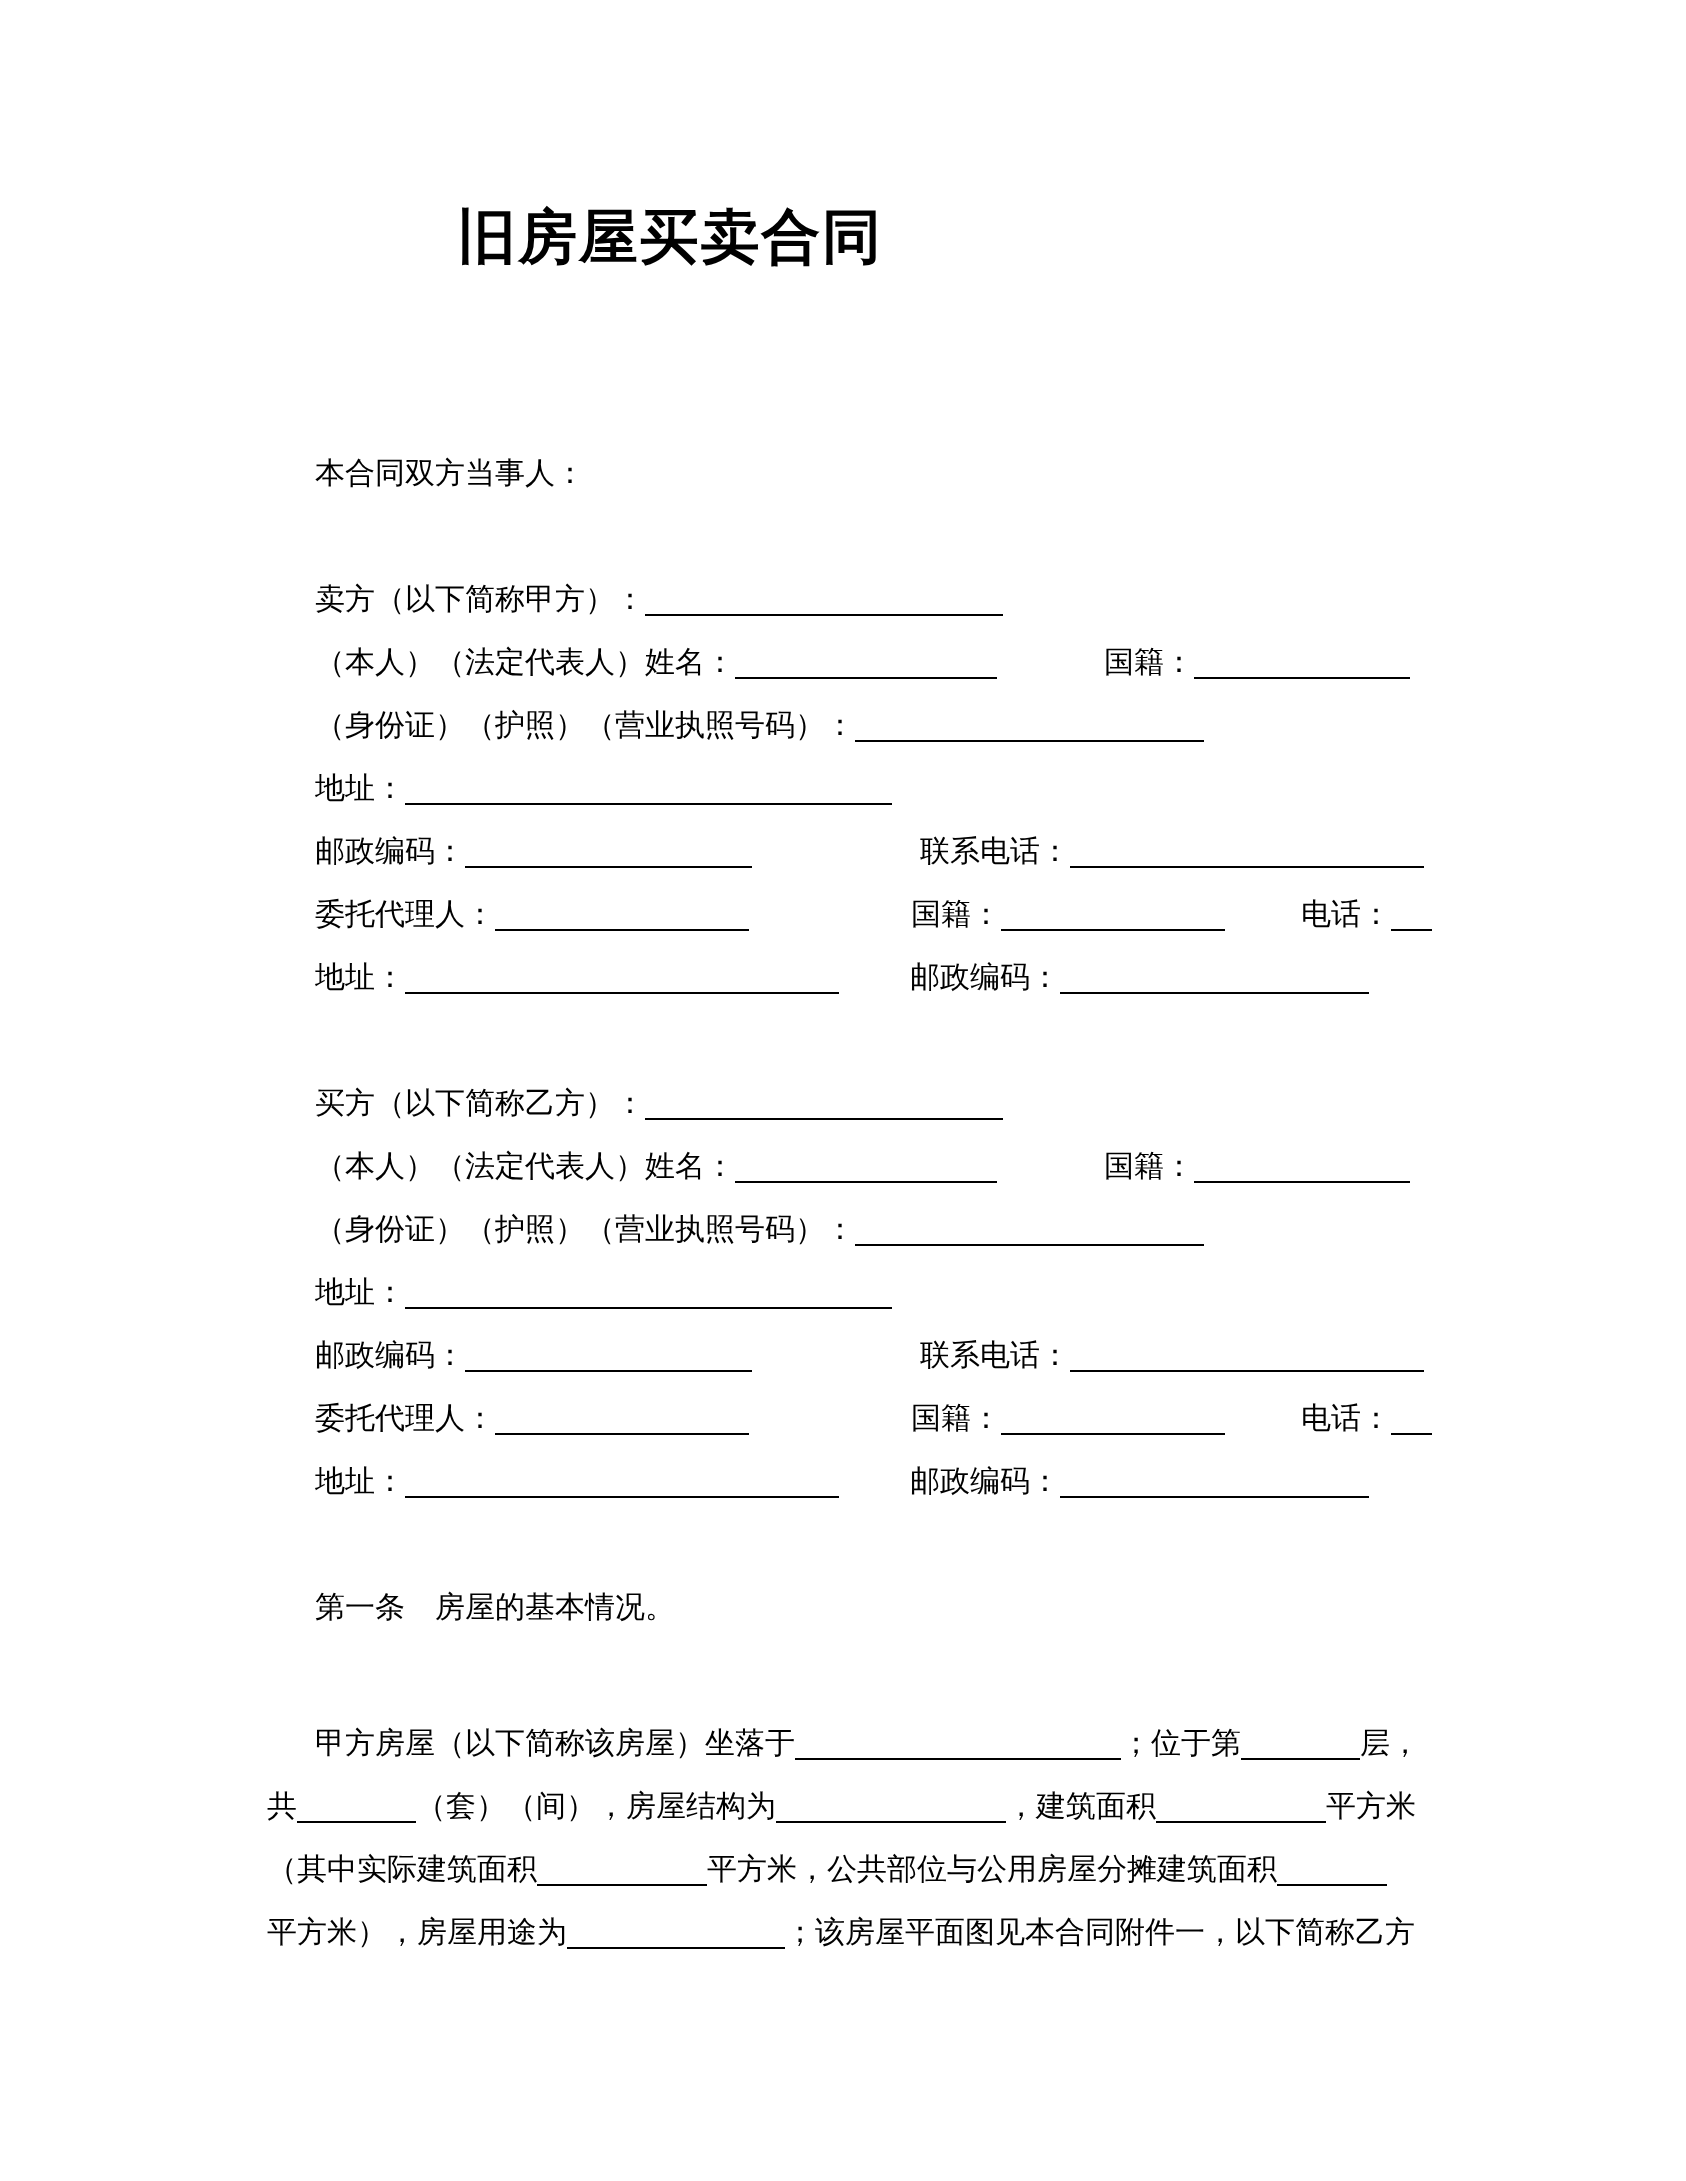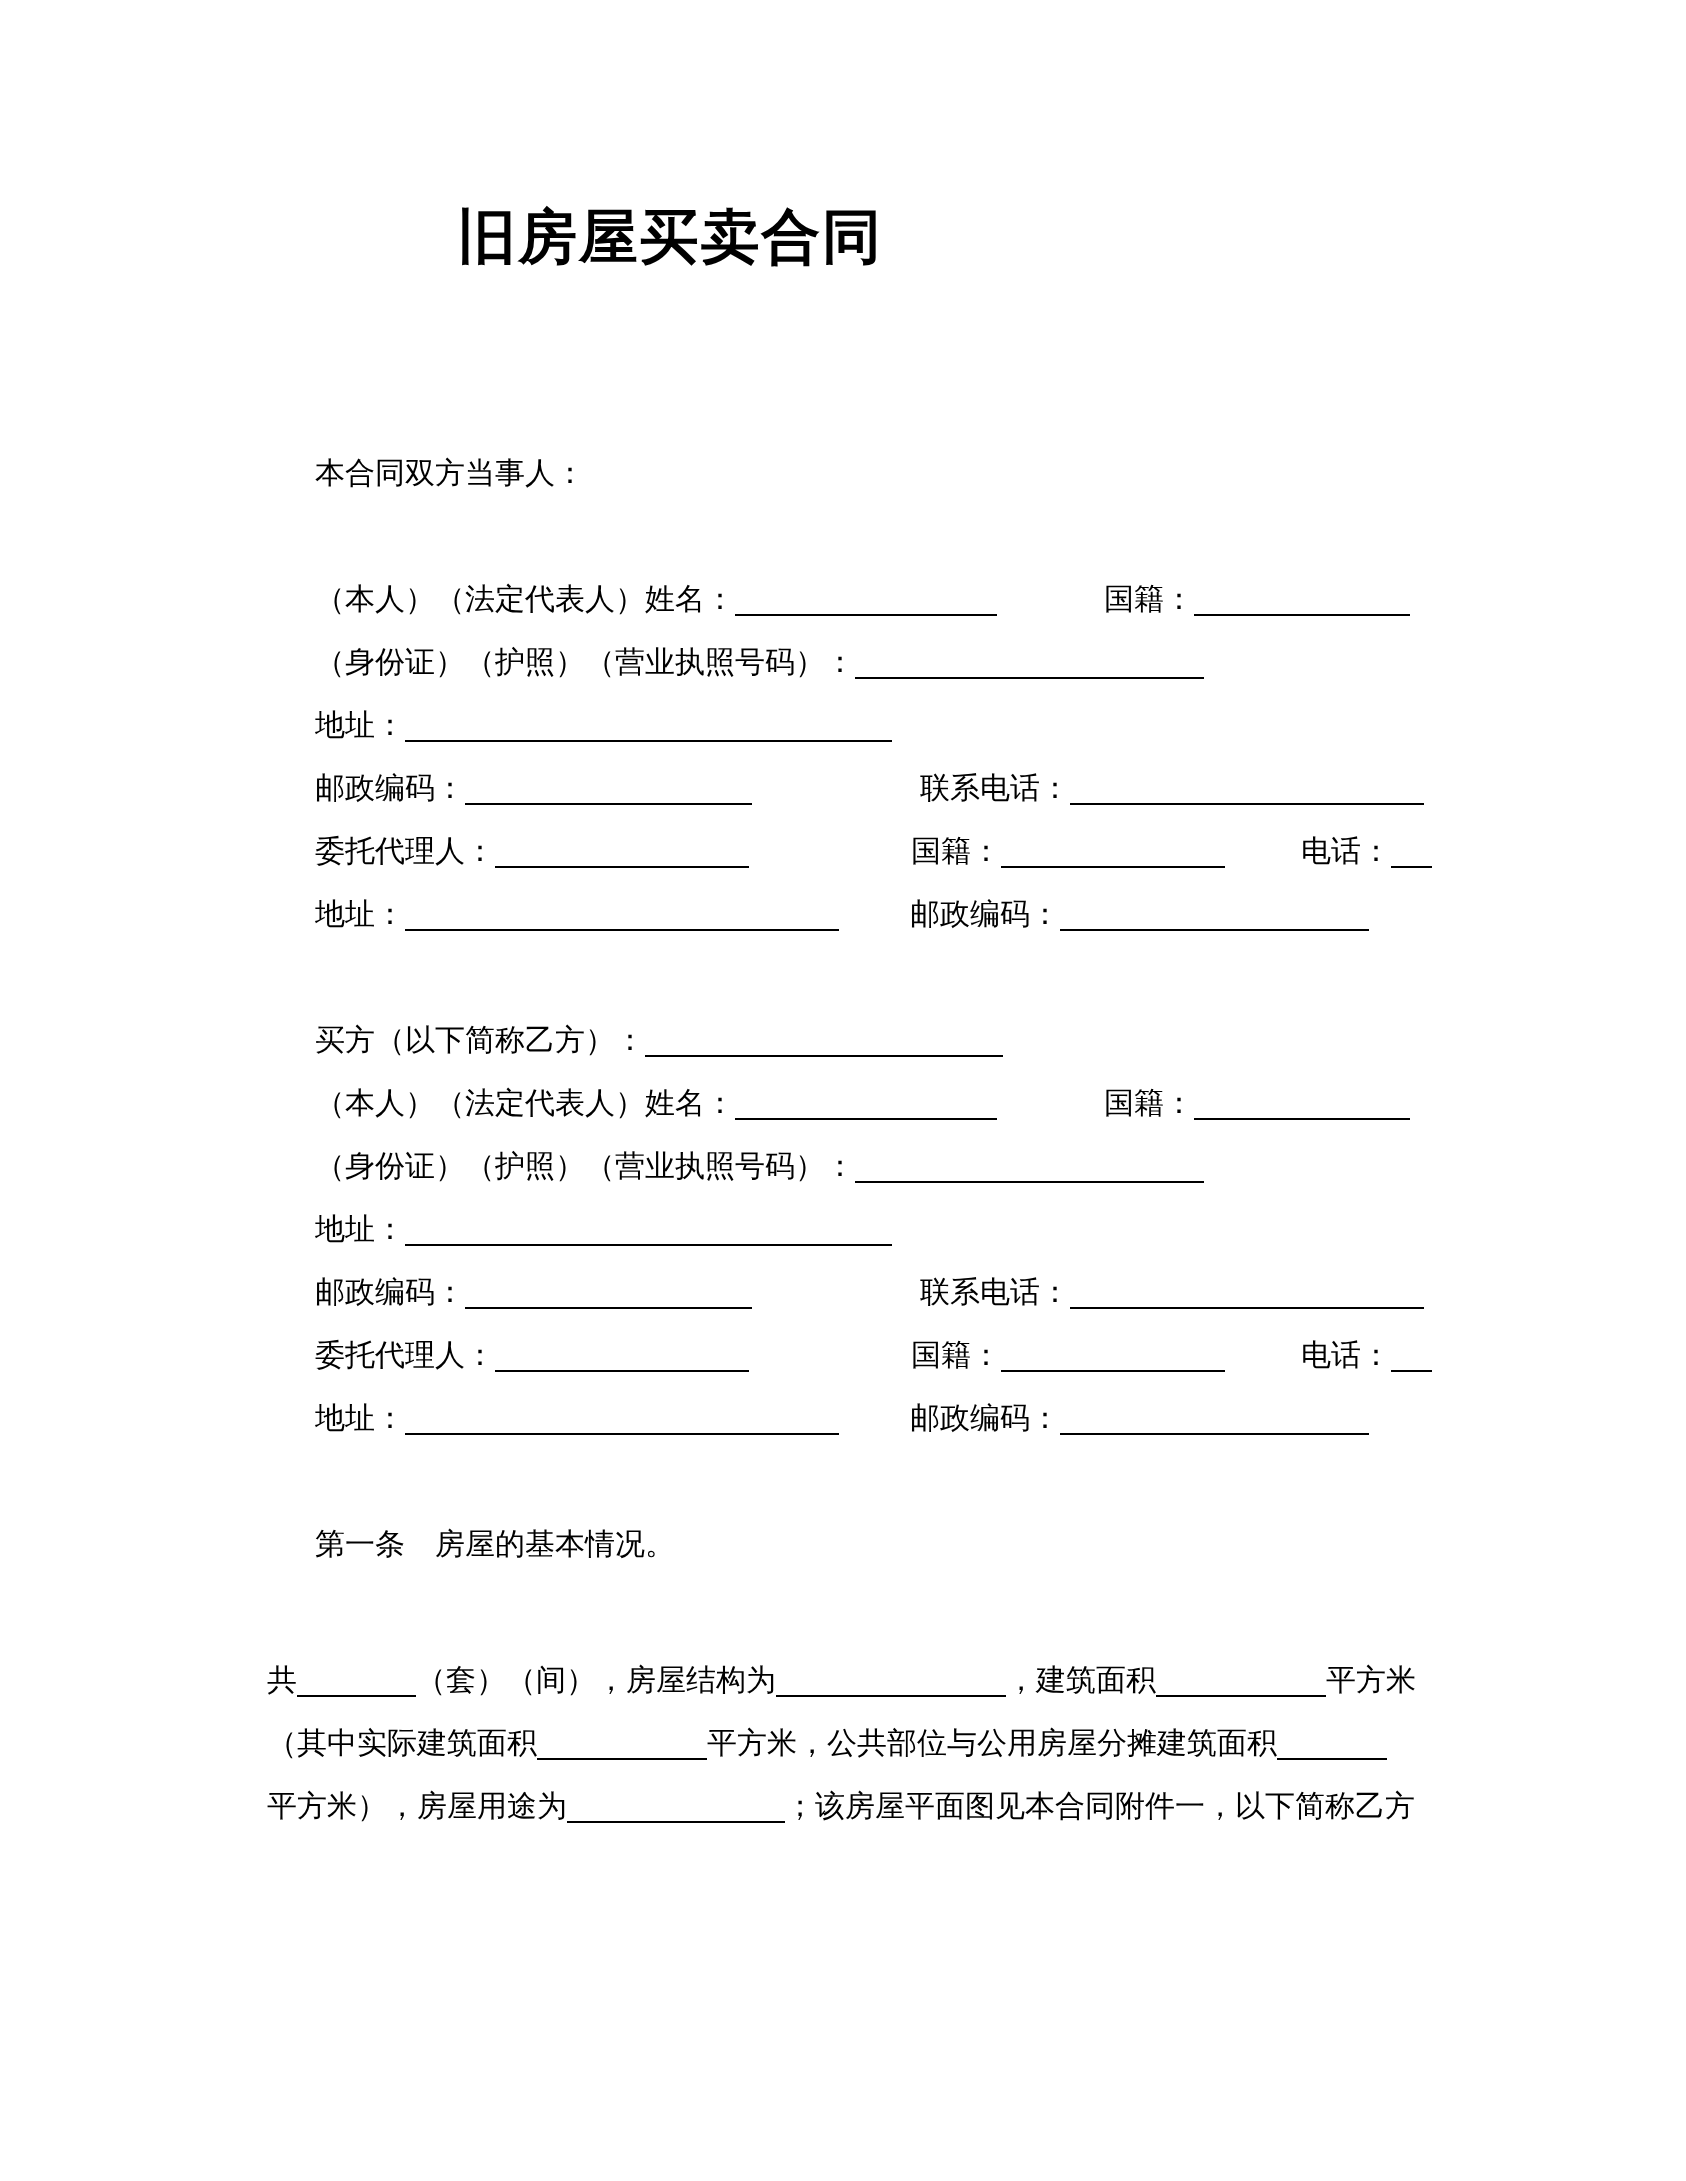--- a/index.html
+++ b/index.html
@@ -32,20 +32,23 @@
 
   <div class="bodyarea">
 
     <div class="row">
       <span class="col l70">本合同双方当事人：</span>
     </div>
 
     <div class="sp"></div>
 
     <div>
+      <div class="row">
+        <span class="col l70"><span>卖方（以下简称甲方）：</span><span class="bk" style="width:358px"></span></span>
+      </div>
       <div class="row">
         <span class="col l70"><span>（本人）（法定代表人）姓名：</span><span class="bk" style="width:262px"></span></span>
         <span class="col l929"><span>国籍：</span><span class="bk" style="width:216px"></span></span>
       </div>
       <div class="row">
         <span class="col l70"><span>（身份证）（护照）（营业执照号码）：</span><span class="bk" style="width:349px"></span></span>
       </div>
       <div class="row">
         <span class="col l70"><span>地址：</span><span class="bk" style="width:487px"></span></span>
       </div>
@@ -98,20 +101,23 @@
     <div class="sp"></div>
 
     <div class="row">
       <span class="col l70">第一条　房屋的基本情况。</span>
     </div>
 
     <div class="sp2"></div>
 
     <div>
       <div class="row">
+        <span class="col l70"><span>甲方房屋（以下简称该房屋）坐落于</span><span class="bk" style="width:326px"></span><span>；位于第</span><span class="bk" style="width:119px"></span><span>层，</span></span>
+      </div>
+      <div class="row">
         <span class="col l0"><span>共</span><span class="bk" style="width:119px"></span><span>（套）（间），房屋结构为</span><span class="bk" style="width:230px"></span><span>，建筑面积</span><span class="bk" style="width:170px"></span><span>平方米</span></span>
       </div>
       <div class="row">
         <span class="col l0"><span>（其中实际建筑面积</span><span class="bk" style="width:170px"></span><span>平方米，公共部位与公用房屋分摊建筑面积</span><span class="bk" style="width:110px"></span></span>
       </div>
       <div class="row">
         <span class="col l0"><span>平方米），房屋用途为</span><span class="bk" style="width:218px"></span><span>；该房屋平面图见本合同附件一，以下简称乙方</span></span>
       </div>
     </div>
 

